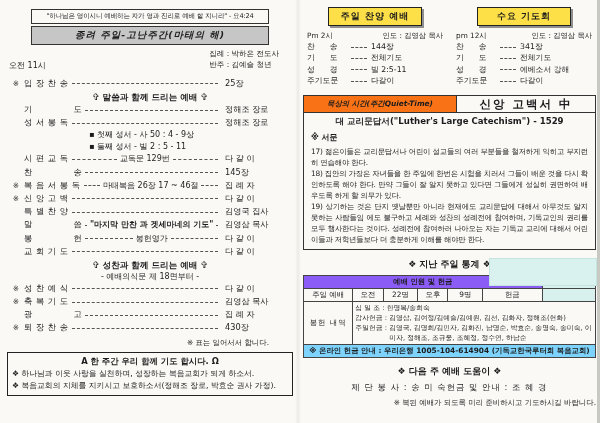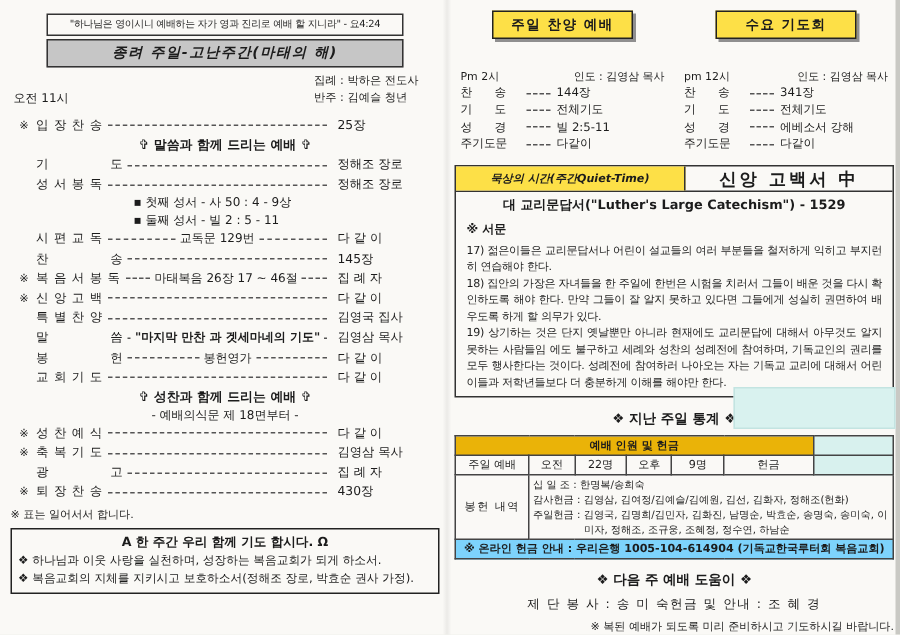--- a/index.html
+++ b/index.html
@@ -25,52 +25,52 @@
   .o-row{display:flex;align-items:center;height:13.2px;font-size:8.3px;gap:3px;}
   .o-mark{width:10px;text-align:center;font-size:7.5px;flex:none;}
   .o-lbl{white-space:pre;flex:none;letter-spacing:0.5px;}
   .o-lead{flex:1;border-top:1px dashed #555;height:0;align-self:center;margin-top:1px;}
   .o-mid{flex:none;white-space:pre;font-size:8px;}
   .o-mid.bold{font-weight:bold;}
   .o-val{width:64px;flex:none;white-space:pre;font-size:8.2px;padding-left:4px;}
   .o-center{ text-align:center;font-size:8.6px;font-weight:bold;line-height:12px;margin-top:1px;}
   .o-center2{text-align:center;font-size:8px;line-height:11px;}
   .o-sub{padding-left:78px;font-size:8px;line-height:11.5px;}
-  .stand-note{text-align:left;font-size:7.4px;margin:3px 4px 0 0;}
+  .stand-note{text-align:right;font-size:7.4px;margin:3px 24px 0 0;}
   .prayer-box{margin:4px 0 0 0;border:1.5px solid #222;padding:2px 4px 3px 4px;}
   .prayer-title{text-align:center;font-size:8.4px;font-weight:bold;line-height:13px;}
   .prayer-item{font-size:7.8px;line-height:12px;}
 
   
   .page-right{position:absolute;left:303px;top:7px;width:293px;}
   .svc-wrap{display:flex;justify-content:space-between;padding:0 2px;}
   .svc{width:140px;}
   .svc-h{margin:0 auto;width:92px;background:#fde047;border:1px solid #222;
          box-shadow:2px 2px 0 #8f8f8f;text-align:center;font-weight:bold;font-size:9px;
          padding:2px 0;letter-spacing:1px;}
-  .svc-line1{display:flex;justify-content:space-between;font-size:7.3px;margin-top:20px;padding:0 2px;}
+  .svc-line1{display:flex;justify-content:space-between;font-size:7.3px;margin-top:5px;padding:0 2px;}
   .svc-row{display:flex;align-items:center;font-size:7.8px;height:11.3px;padding:0 2px;}
   .svc-row .l{width:44px;white-space:pre;flex:none;}
   .svc-row .d{width:16px;border-top:1px dashed #555;height:0;margin:1px 4px 0 0;flex:none;}
   .svc-row .v{flex:1;}
 
   .med{border:1px solid #333;margin-top:9px;}
   .med-head{display:flex;border-bottom:1px solid #333;align-items:stretch;}
-  .med-tab{width:152px;background:#fde047;border-right:1px solid #333;font-style:italic;
+  .med-tab{width:152px;background:#f97316;border-right:1px solid #333;font-style:italic;
            font-size:7.4px;text-align:center;padding:3px 0;font-weight:bold;}
   .med-title{flex:1;text-align:center;font-weight:bold;font-size:11.5px;letter-spacing:2px;
              display:flex;align-items:center;justify-content:center;}
   .med-sub{text-align:center;font-weight:bold;font-size:8.6px;padding:3px 0 2px 0;}
   .med-pre{font-size:8px;font-weight:bold;padding:2px 7px 3px 7px;}
   .med-p{font-size:7.4px;line-height:11px;padding:0 7px;text-align:justify;letter-spacing:-0.2px;}
 
   .stats-title{text-align:center;font-size:9px;font-weight:bold;margin-top:8px;}
   table.stats{border-collapse:collapse;width:100%;margin-top:4px;}
   table.stats td{border:1px solid #444;font-size:7.4px;text-align:center;padding:1px 2px;}
-  td.gray{background:#eab308;font-weight:bold;}
+  td.gray{background:#8b5cf6;font-weight:bold;}
   td.redact{background:#d8f1ee;border-left:none;}
   td.offer-label{width:48px;font-size:8px;letter-spacing:1px;}
   td.offer-body{text-align:left;padding:2px 4px;}
   .offer-line{font-size:6.8px;line-height:10px;padding-left:34px;text-indent:-34px;text-align:left;}
   td.notice{background:#7dd3fc;font-size:7.2px;font-weight:bold;}
   .cyan-overlay{position:absolute;left:186px;top:251px;width:106px;height:26px;
                 background:#d9f2ef;border:1px solid #c3e4e1;}
 
   .next-title{text-align:center;font-size:9px;font-weight:bold;margin-top:7px;}
   .next-row{display:flex;justify-content:center;font-size:8.4px;margin-top:4px;letter-spacing:1px;}

